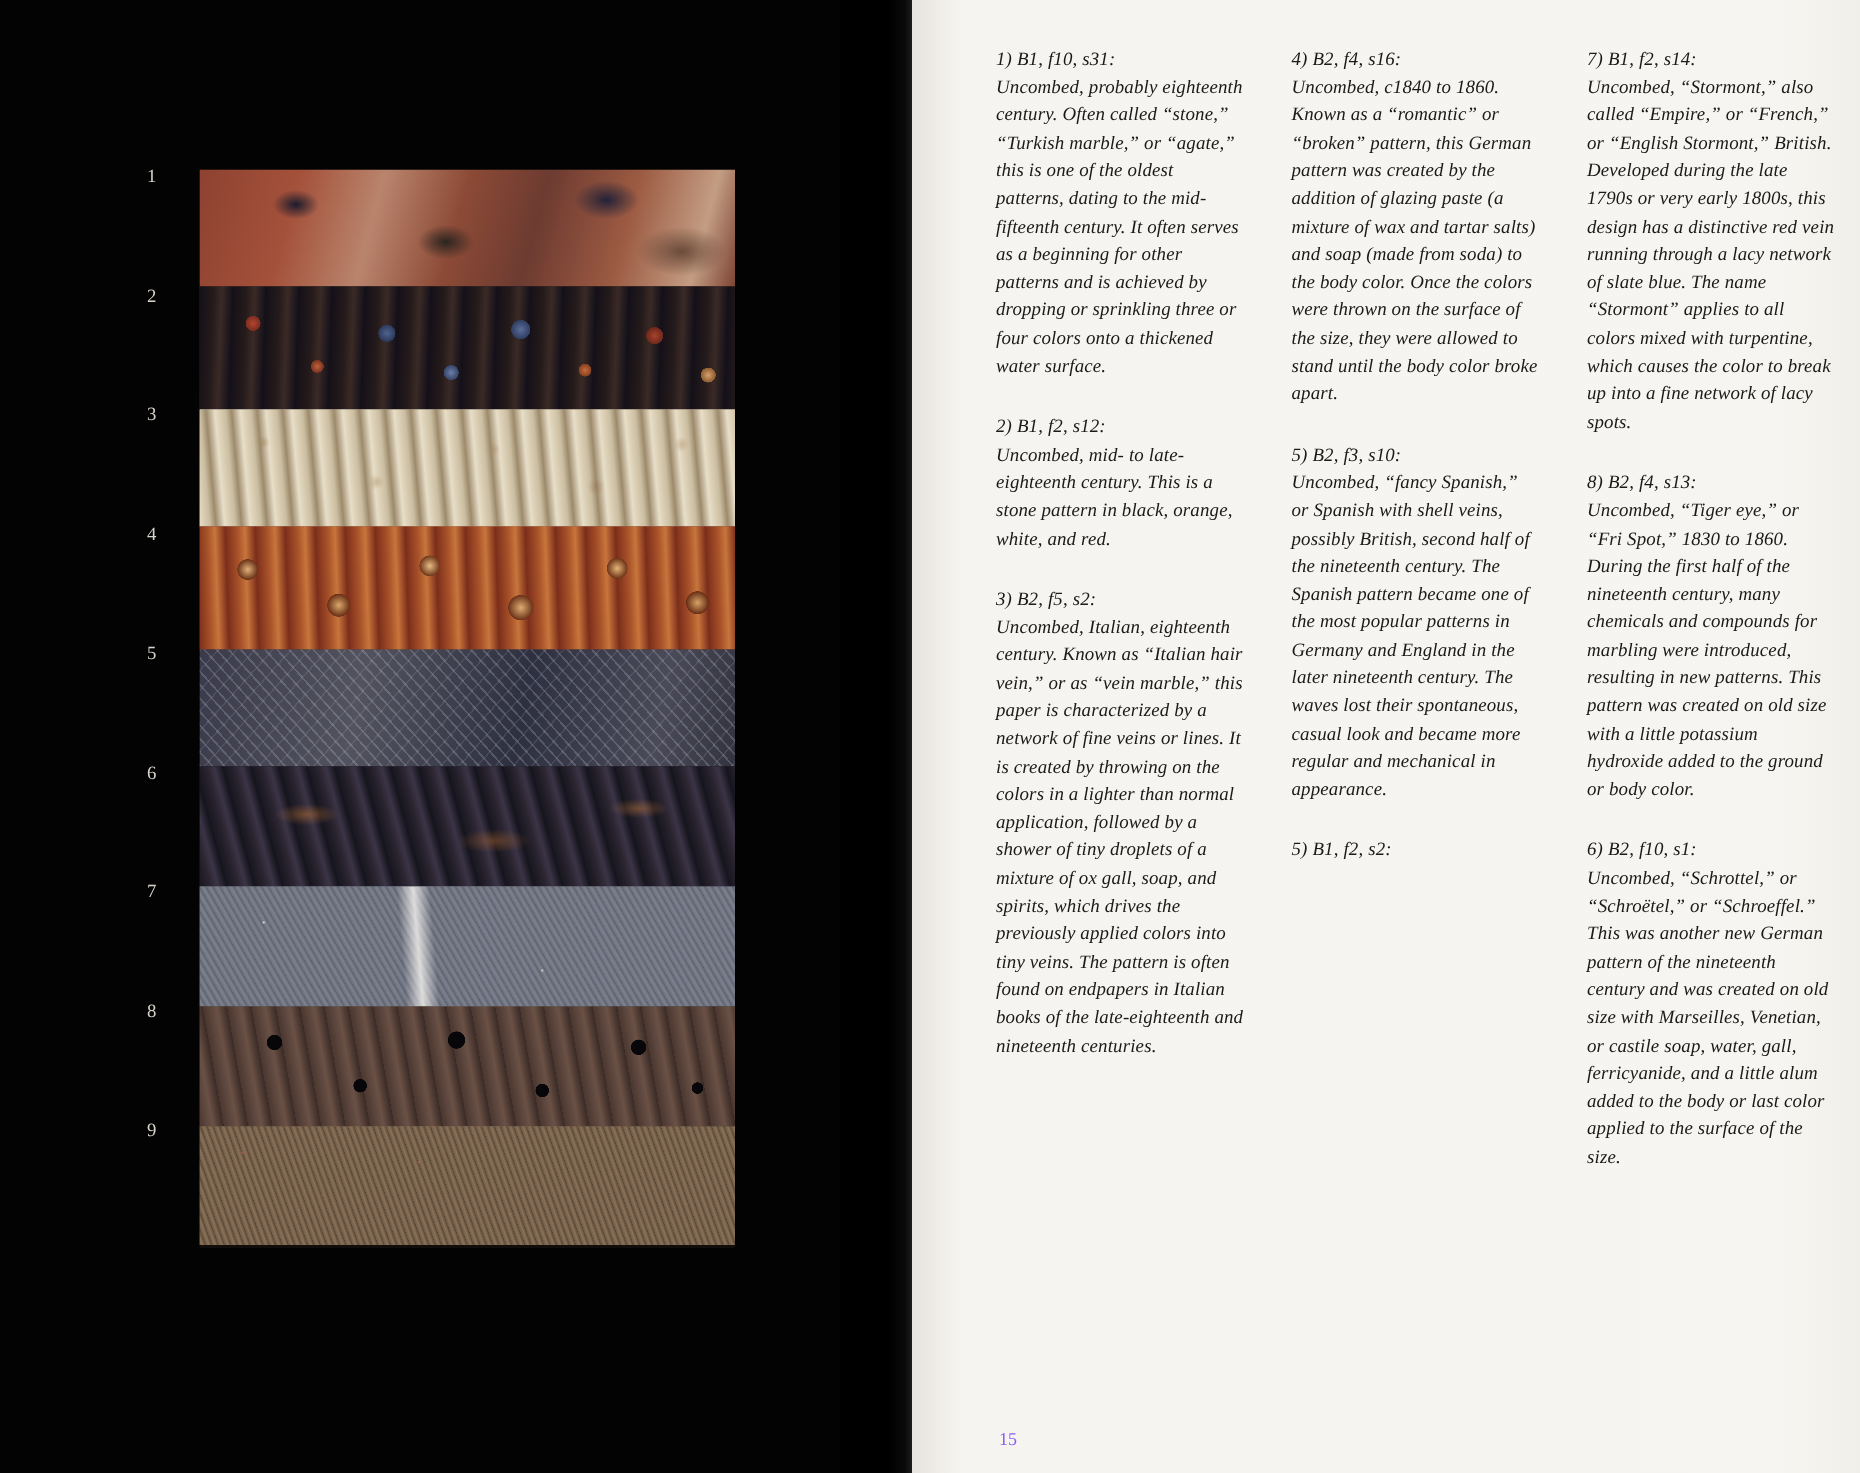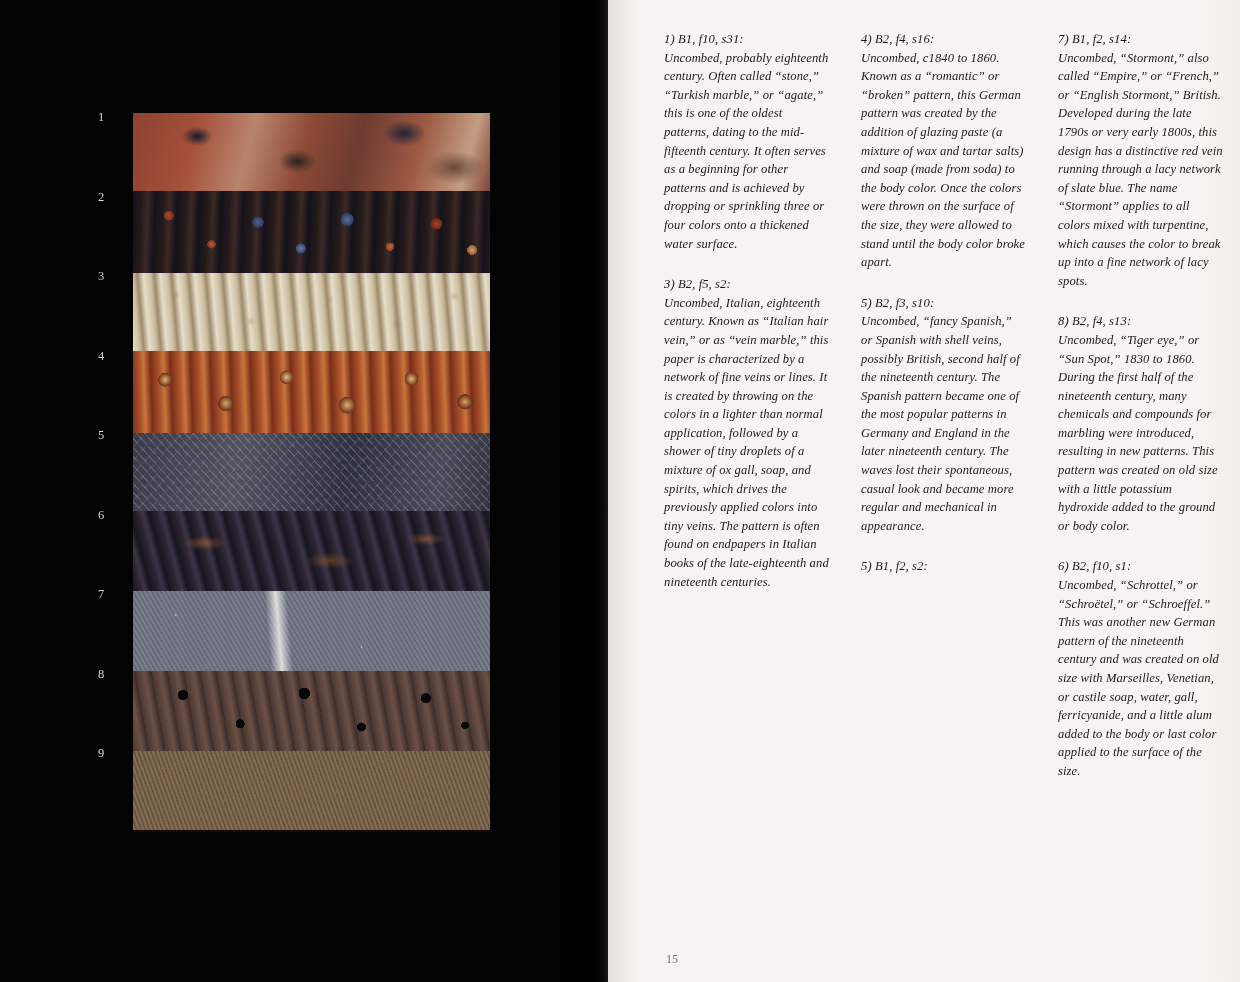--- a/index.html
+++ b/index.html
@@ -185,21 +185,21 @@
     letter-spacing: .1px;
     text-align: left;
     margin: 0;
   }
   .entry-head { margin-bottom: 0; }
   .folio {
     position: absolute;
     left: 58px; top: 952px;
     font-family: "Liberation Serif", serif;
     font-size: 12px;
-    color: #737373;
+    color: #8b5cf6;
   }
 </style>
 </head>
 <body>
 
 <div class="spread">
 
   <div class="left-page">
 
     <div class="numbers">
@@ -233,20 +233,24 @@
     <div class="page-texture"></div>
 
     <div class="cols">
 
       <div class="col">
         <div class="entry">
           <p class="entry-head">1) B1, f10, s31:</p>
           <p class="entry-body">Uncombed, probably eighteenth century. Often called “stone,” “Turkish marble,” or “agate,” this is one of the oldest patterns, dating to the mid-fifteenth century. It often serves as a beginning for other patterns and is achieved by dropping or sprinkling three or four colors onto a thickened water surface.</p>
         </div>
         <div class="entry">
+          <p class="entry-head">2) B1, f2, s12:</p>
+          <p class="entry-body">Uncombed, mid- to late-eighteenth century. This is a stone pattern in black, orange, white, and red.</p>
+        </div>
+        <div class="entry">
           <p class="entry-head">3) B2, f5, s2:</p>
           <p class="entry-body">Uncombed, Italian, eighteenth century. Known as “Italian hair vein,” or as “vein marble,” this paper is characterized by a network of fine veins or lines. It is created by throwing on the colors in a lighter than normal application, followed by a shower of tiny droplets of a mixture of ox gall, soap, and spirits, which drives the previously applied colors into tiny veins. The pattern is often found on endpapers in Italian books of the late-eighteenth and nineteenth centuries.</p>
         </div>
       </div>
 
       <div class="col">
         <div class="entry">
           <p class="entry-head">4) B2, f4, s16:</p>
           <p class="entry-body">Uncombed, c1840 to 1860. Known as a “romantic” or “broken” pattern, this German pattern was created by the addition of glazing paste (a mixture of wax and tartar salts) and soap (made from soda) to the body color. Once the colors were thrown on the surface of the size, they were allowed to stand until the body color broke apart.</p>
         </div>
@@ -259,21 +263,21 @@
         </div>
       </div>
 
       <div class="col">
         <div class="entry">
           <p class="entry-head">7) B1, f2, s14:</p>
           <p class="entry-body">Uncombed, “Stormont,” also called “Empire,” or “French,” or “English Stormont,” British. Developed during the late 1790s or very early 1800s, this design has a distinctive red vein running through a lacy network of slate blue. The name “Stormont” applies to all colors mixed with turpentine, which causes the color to break up into a fine network of lacy spots.</p>
         </div>
         <div class="entry">
           <p class="entry-head">8) B2, f4, s13:</p>
-          <p class="entry-body">Uncombed, “Tiger eye,” or “Sun Spot,” 1830 to 1860. During the first half of the nineteenth century, many chemicals and compounds for marbling were introduced, resulting in new patterns. This pattern was created on old size with a little potassium hydroxide added to the ground or body color.</p>
+          <p class="entry-body">Uncombed, “Tiger eye,” or “Fri Spot,” 1830 to 1860. During the first half of the nineteenth century, many chemicals and compounds for marbling were introduced, resulting in new patterns. This pattern was created on old size with a little potassium hydroxide added to the ground or body color.</p>
         </div>
         <div class="entry">
           <p class="entry-head">6) B2, f10, s1:</p>
           <p class="entry-body">Uncombed, “Schrottel,” or “Schroëtel,” or “Schroeffel.” This was another new German pattern of the nineteenth century and was created on old size with Marseilles, Venetian, or castile soap, water, gall, ferricyanide, and a little alum added to the body or last color applied to the surface of the size.</p>
         </div>
       </div>
 
     </div>
 
     <div class="folio">15</div>

